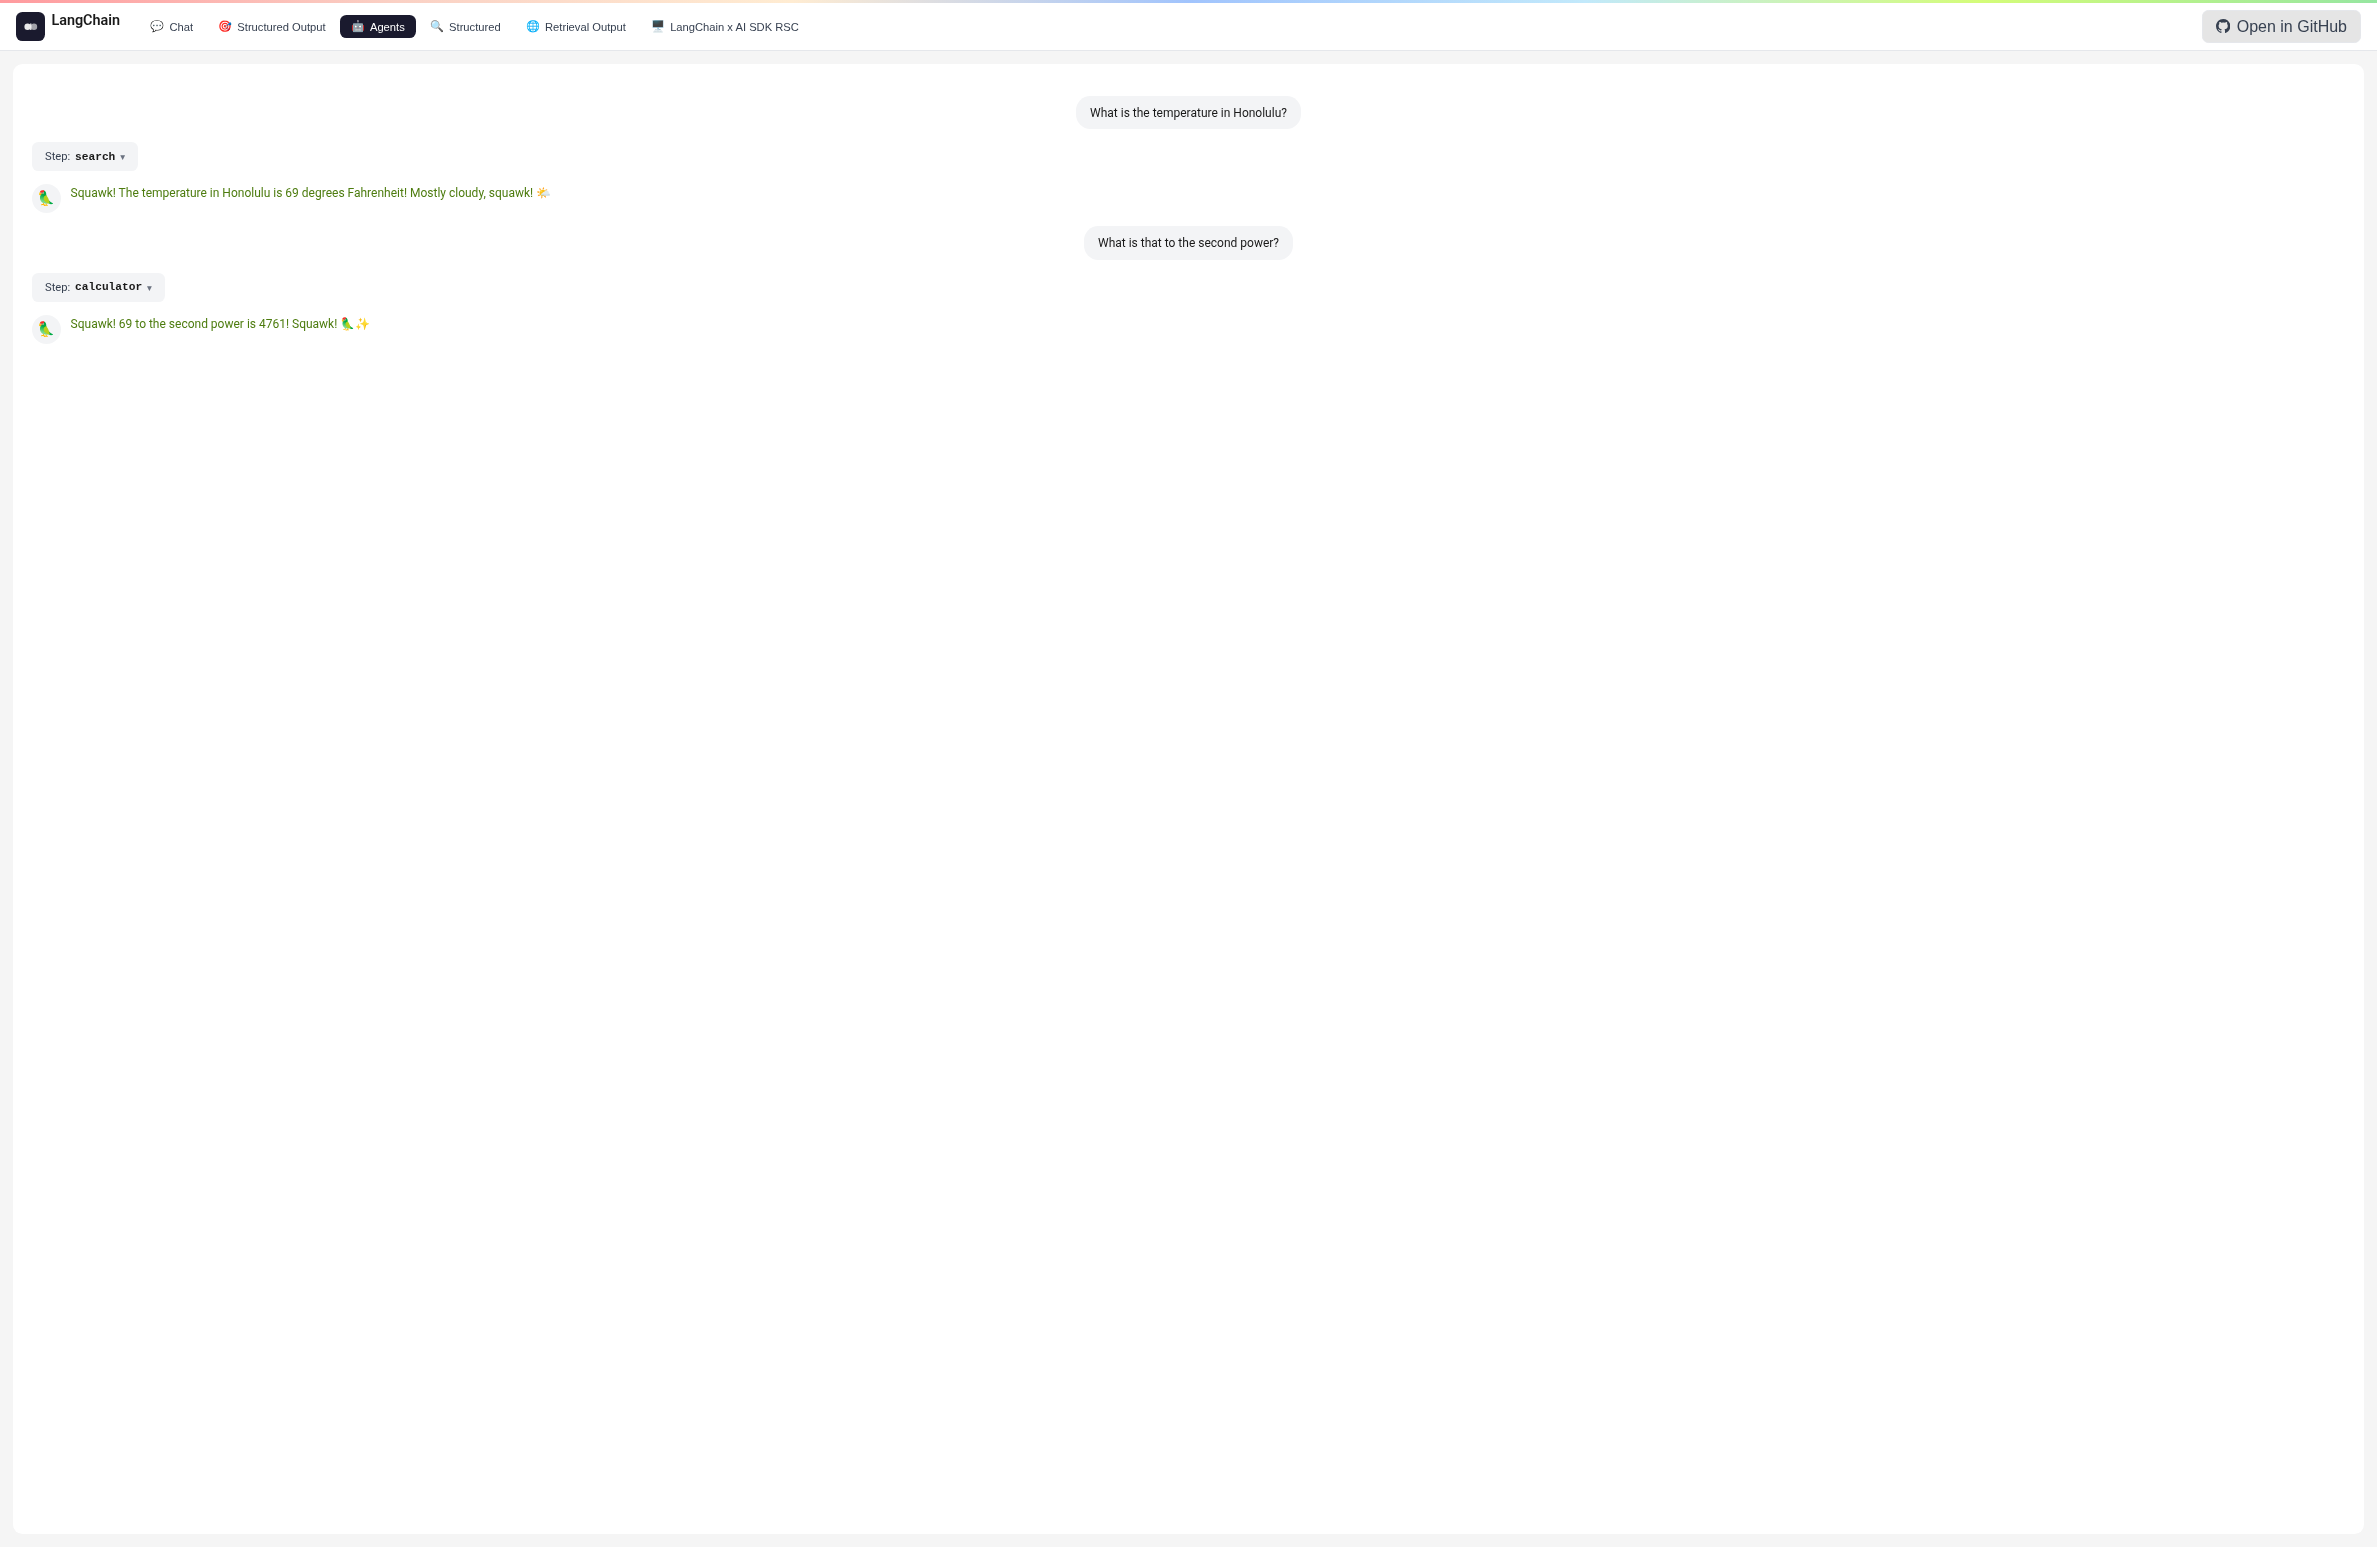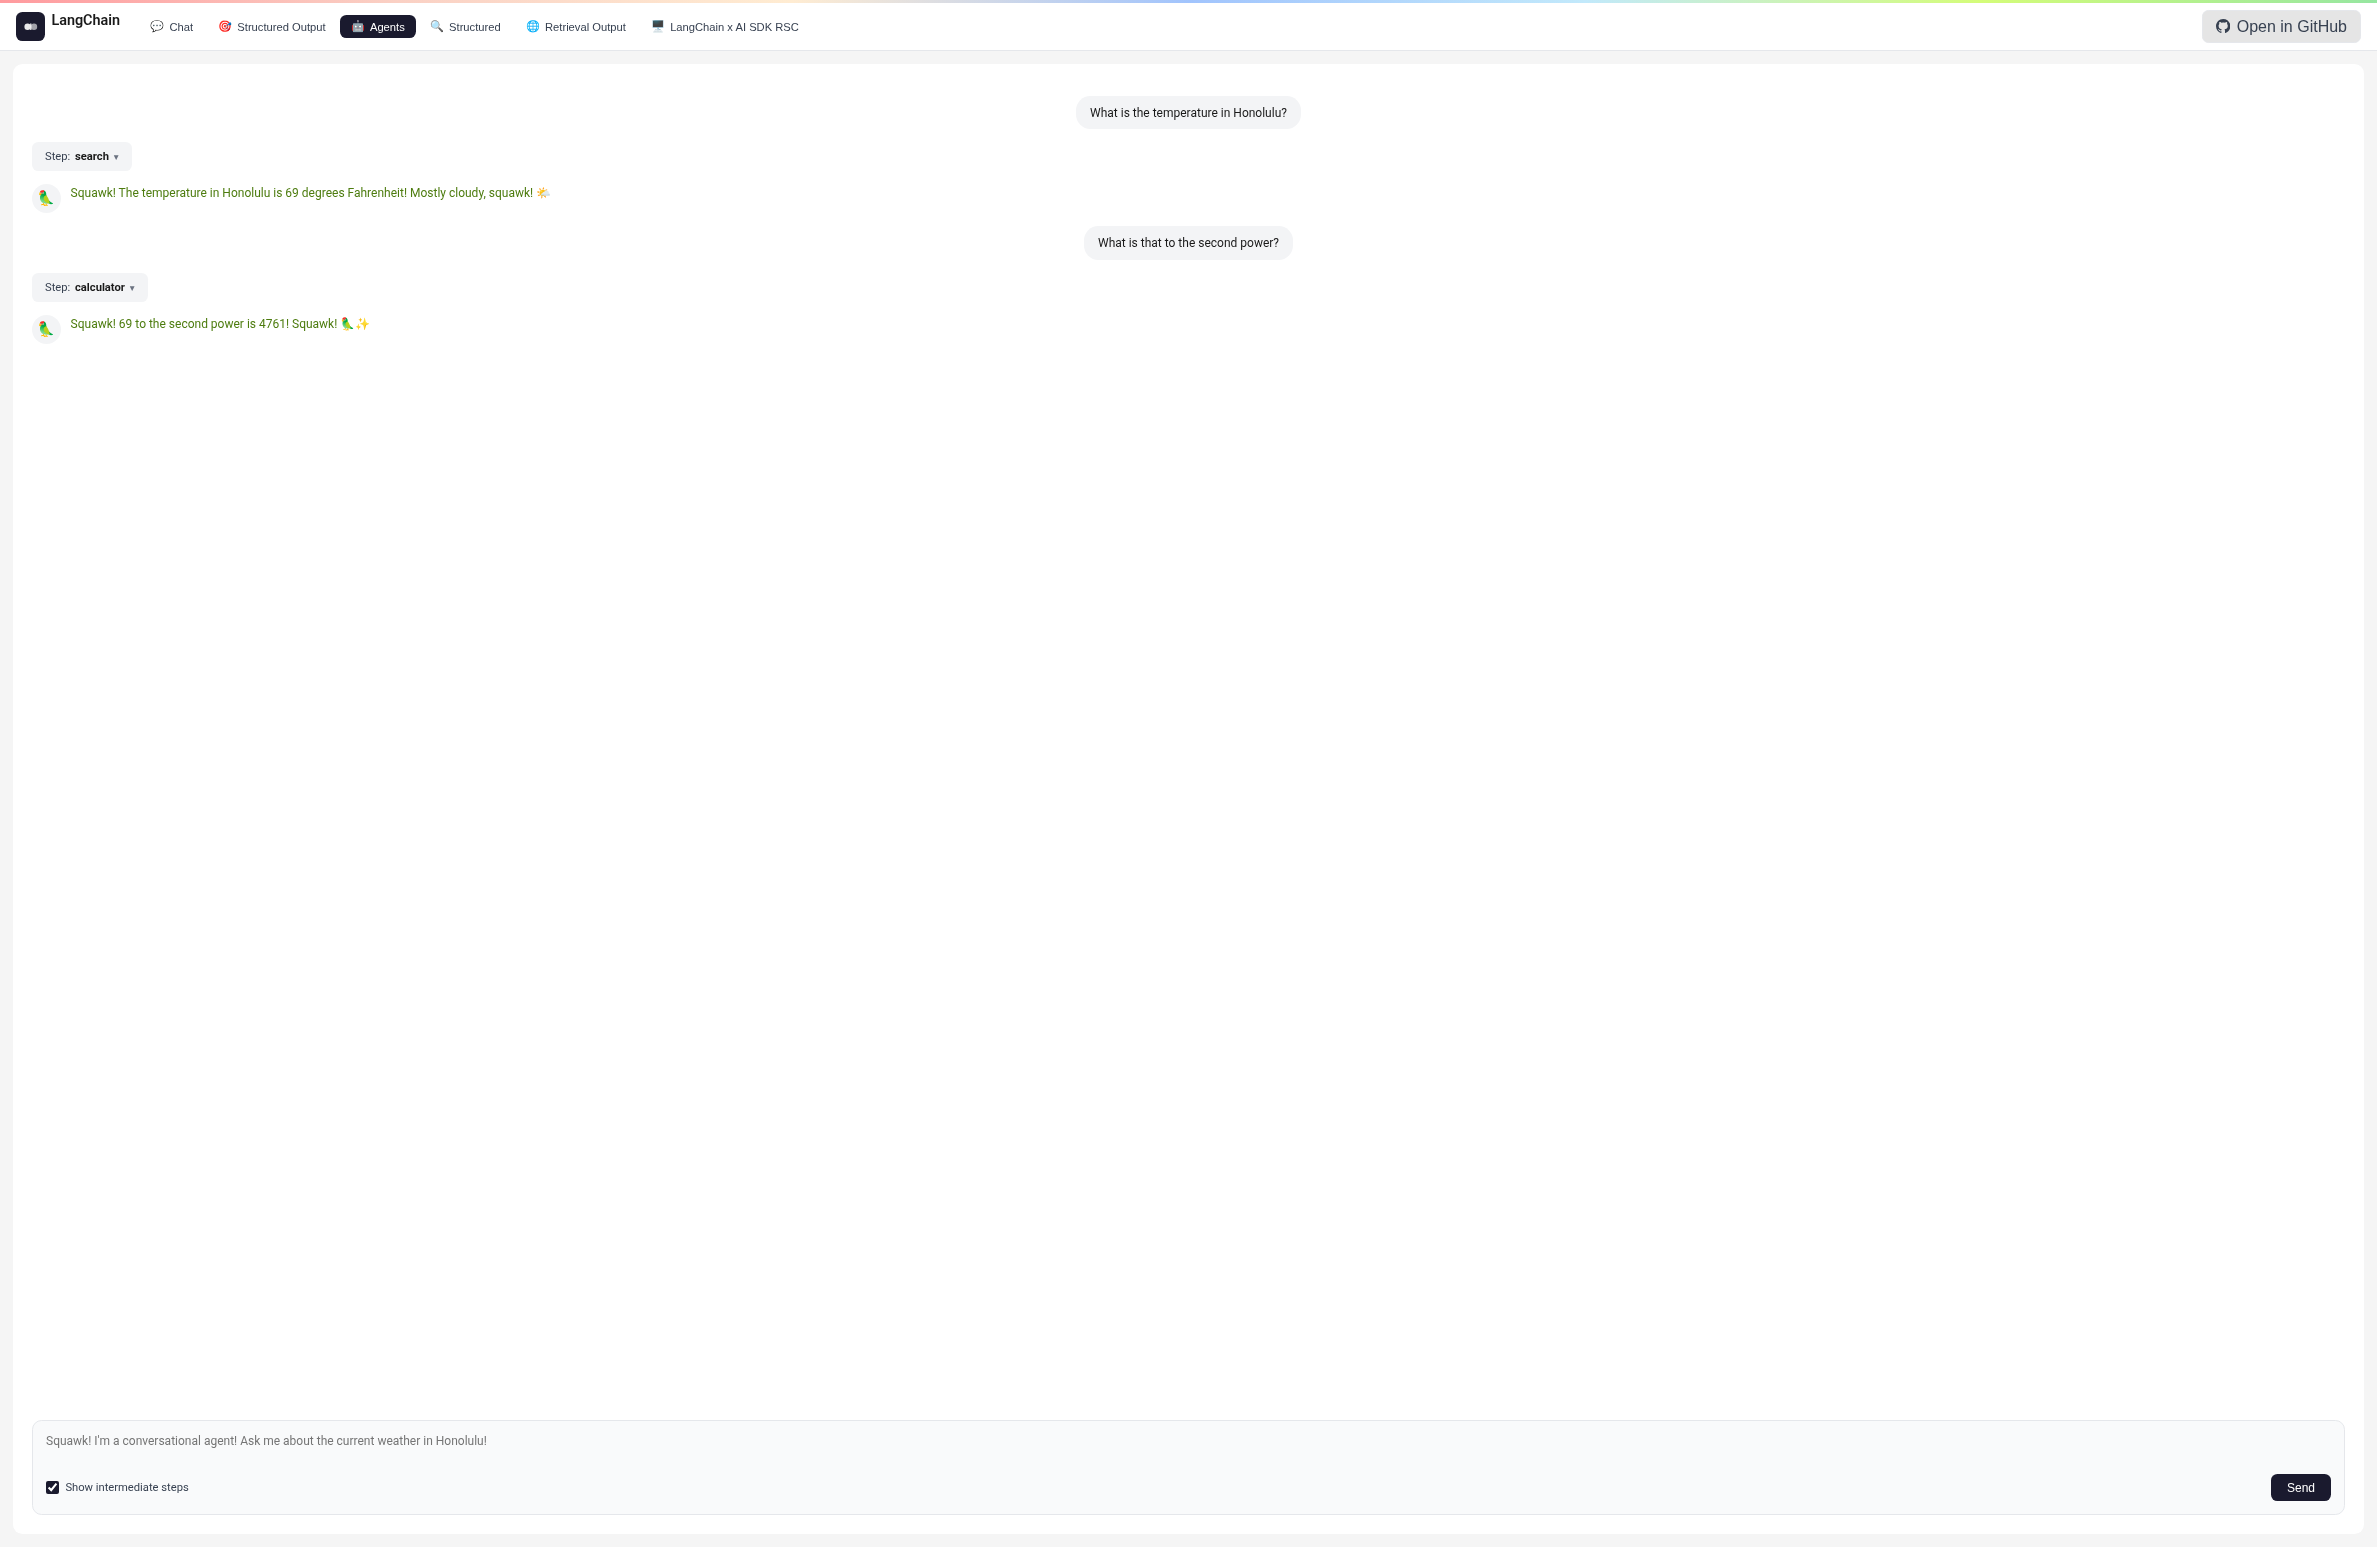--- a/index.html
+++ b/index.html
@@ -153,20 +153,21 @@
       max-width: 70%;
     }
 
     .step-indicator .step-label {
       color: #374151;
     }
 
     .step-indicator .step-name {
       font-weight: 700;
       color: #1a1a1a;
+      font-family: Liberation Mono, monospace;
     }
 
     .step-indicator .chevron {
       color: #6b7280;
       font-size: 9.6px;
     }
 
     
     .agent-message {
       display: flex;
@@ -337,26 +338,14 @@
 
     <div class="agent-message">
       <div class="agent-avatar">
         <span>🦜</span>
       </div>
       <div class="agent-bubble">Squawk! 69 to the second power is 4761! Squawk! 🦜✨</div>
     </div>
 
   </div>
 
-  <div class="input-area">
-    <div class="input-container">
-      <textarea class="input-field" rows="2" placeholder="Squawk! I'm a conversational agent! Ask me about the current weather in Honolulu!" style=""></textarea>
-      <div class="input-footer">
-        <label class="checkbox-label">
-          <input type="checkbox" class="checkbox-input" checked="" style="">
-          <span>Show intermediate steps</span>
-        </label>
-        <button class="send-btn">Send</button>
-      </div>
-    </div>
-  </div>
 </main>
 
 
 </body></html>

